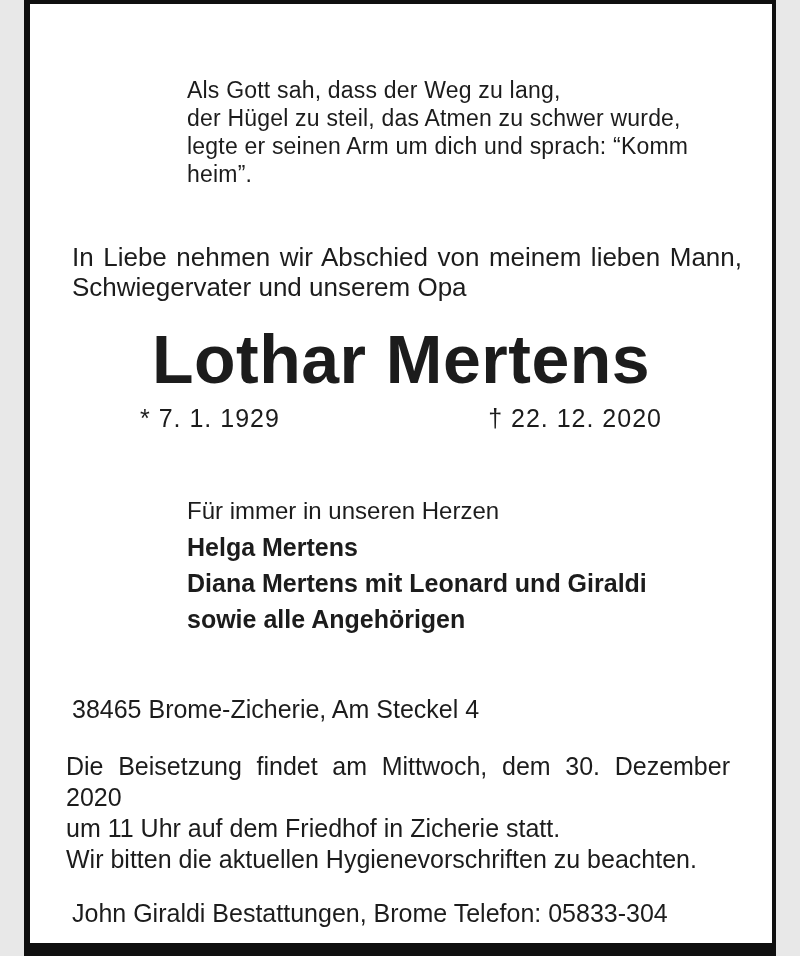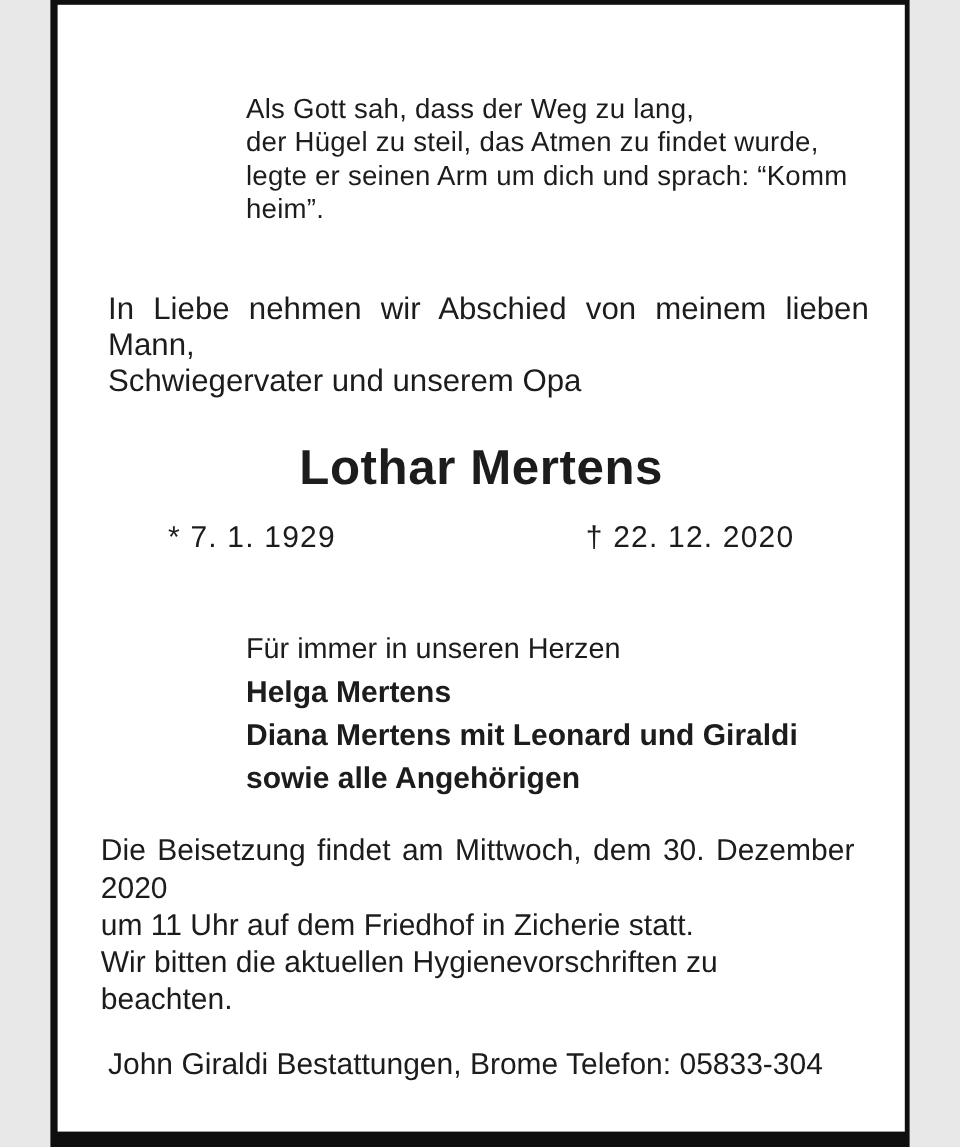--- a/index.html
+++ b/index.html
@@ -9,20 +9,21 @@
   }
   .canvas {
     position: relative;
     width: 716px;
     height: 956px;
     margin: 0 auto;
     background: #0f0f0f; 
     font-family: "Liberation Sans", sans-serif;
     color: #1c1c1c;
     overflow: hidden;
+    padding-left: 36px;
   }
   .sheet {
     position: absolute;
     top: 4px;
     left: 6px;
     right: 4px;
     bottom: 13px;
     background: #ffffff;
   }
   
@@ -39,21 +40,21 @@
     line-height: 30px;
   }
   .intro .justified {
     text-align: justify;
     text-align-last: justify;
   }
   
   .name {
     margin: 26px 0 0 0;
     text-align: center;
-    font-size: 41px;
+    font-size: 68px;
     font-weight: bold;
     letter-spacing: 0.5px;
     line-height: 62px;
   }
   
   .dates {
     width: 522px;
     margin: 14px auto 16px auto;
     display: flex;
     justify-content: space-between;
@@ -93,21 +94,21 @@
   .line { display: block; }
 </style>
 </head>
 <body>
 
 <div class="canvas">
   <div class="sheet">
 
     <div class="verse">
       <span class="line">Als Gott sah, dass der Weg zu lang,</span>
-      <span class="line">der Hügel zu steil, das Atmen zu findet wurde,</span>
+      <span class="line">der Hügel zu steil, das Atmen zu schwer wurde,</span>
       <span class="line">legte er seinen Arm um dich und sprach: “Komm heim”.</span>
     </div>
 
     <div class="intro">
       <span class="line justified">In Liebe nehmen wir Abschied von meinem lieben Mann,</span>
       <span class="line">Schwiegervater und unserem Opa</span>
     </div>
 
     <div class="name">Lothar Mertens</div>
 
@@ -116,20 +117,21 @@
       <span>† 22. 12. 2020</span>
     </div>
 
     <div class="mourners">
       <span class="line">Für immer in unseren Herzen</span>
       <span class="line names">Helga Mertens</span>
       <span class="line names">Diana Mertens mit Leonard und Giraldi</span>
       <span class="line names">sowie alle Angehörigen</span>
     </div>
 
+    <div class="address">38465 Brome-Zicherie, Am Steckel 4</div>
 
     <div class="funeral">
       <span class="line justified">Die Beisetzung findet am Mittwoch, dem 30. Dezember 2020</span>
       <span class="line">um 11 Uhr auf dem Friedhof in Zicherie statt.</span>
       <span class="line">Wir bitten die aktuellen Hygienevorschriften zu beachten.</span>
     </div>
 
     <div class="home">John Giraldi Bestattungen, Brome Telefon: 05833-304</div>
 
   </div>

